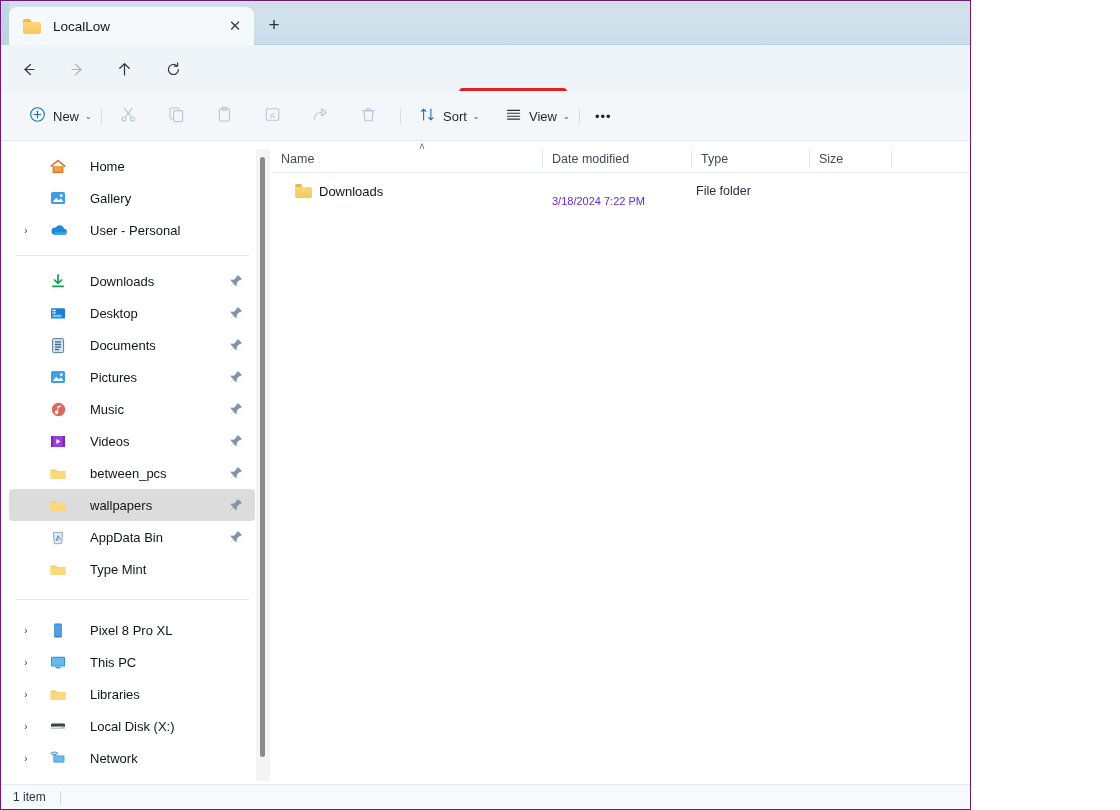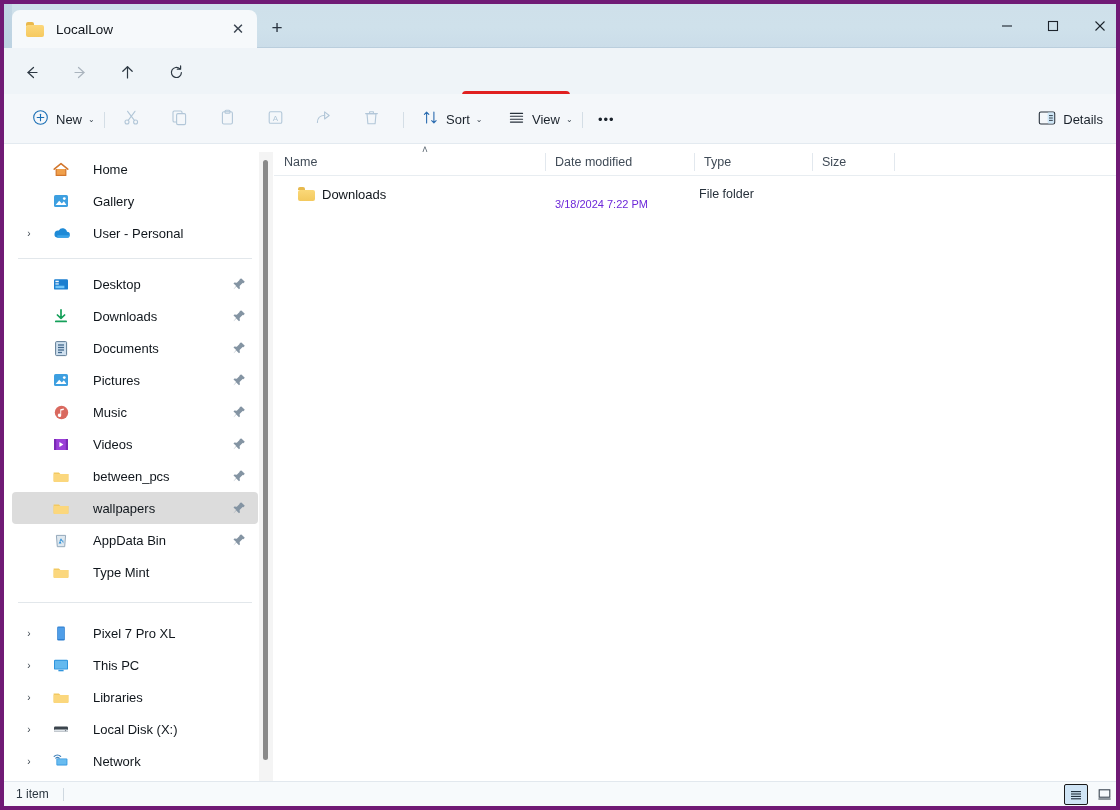--- a/index.html
+++ b/index.html
@@ -4,23 +4,23 @@
 <style>
   * { box-sizing: border-box; margin: 0; padding: 0; }
   html, body {
     width: 1120px; height: 810px;
     font-family: "Liberation Sans", sans-serif;
     overflow: hidden;
     background: #ffffff;
   }
   #app {
     position: relative;
-    width: 1120px; height: 810px;
+    width: 971px; height: 810px;
     background: #ffffff;
-    border: 4px solid #701a75;
+    border: 1px solid #701a75;
     overflow: hidden;
   }
 
   
   .titlebar {
     position: absolute; left: 0; top: 0; width: 1120px; height: 44px;
     background: linear-gradient(180deg, #cfe0ea 0%, #cfe1eb 55%, #cbdde9 100%);
     border-bottom: 1px solid #bacedd;
   }
   .titlebar-left-pad {
@@ -461,44 +461,44 @@
           </svg>
       </span>
       <span class="side-label">User - Personal</span>
     </div>
 
     <div class="side-divider"></div>
 
     <div class="side-item">
       <span class="side-expander"></span>
       <span class="side-icon">
+        <svg width="18" height="16" viewBox="0 0 18 16">
+            <path d="M9 1.8v8.4M5.4 7l3.6 3.4L12.6 7" fill="none" stroke="#15a05a" stroke-width="1.7" stroke-linecap="round" stroke-linejoin="round"></path>
+            <line x1="3.8" y1="13.4" x2="14.2" y2="13.4" stroke="#15a05a" stroke-width="1.7" stroke-linecap="round"></line>
+          </svg>
+      </span>
+      <span class="side-label">Downloads</span>
+      <span class="side-pin">
+        <svg width="13" height="14" viewBox="0 0 13 14">
+            <path d="M8.4 1.4l3.4 3.4-1.4 1.4-.8-.2-3 3 .3 2.4-.9.9-2.7-2.7-2.6 2.6.2-.5 2.3-2.6-2.7-2.7.9-.9 2.4.3 3-3-.2-.8z" fill="#8494a3"></path>
+          </svg>
+      </span>
+    </div>
+
+    <div class="side-item">
+      <span class="side-expander"></span>
+      <span class="side-icon">
         <svg width="18" height="15" viewBox="0 0 18 15">
             <rect x="2" y="2.2" width="14" height="10.4" rx="1.2" fill="#1c7fd0"></rect>
             <rect x="3.4" y="3.7" width="3.4" height="1.5" fill="#ffffff" opacity=".95"></rect>
             <rect x="3.4" y="6.2" width="3.4" height="1.5" fill="#ffffff" opacity=".75"></rect>
             <rect x="3.4" y="8.7" width="9" height="2.5" fill="#7fd1ff" opacity=".85"></rect>
           </svg>
       </span>
       <span class="side-label">Desktop</span>
-      <span class="side-pin">
-        <svg width="13" height="14" viewBox="0 0 13 14">
-            <path d="M8.4 1.4l3.4 3.4-1.4 1.4-.8-.2-3 3 .3 2.4-.9.9-2.7-2.7-2.6 2.6.2-.5 2.3-2.6-2.7-2.7.9-.9 2.4.3 3-3-.2-.8z" fill="#8494a3"></path>
-          </svg>
-      </span>
-    </div>
-
-    <div class="side-item">
-      <span class="side-expander"></span>
-      <span class="side-icon">
-        <svg width="18" height="16" viewBox="0 0 18 16">
-            <path d="M9 1.8v8.4M5.4 7l3.6 3.4L12.6 7" fill="none" stroke="#15a05a" stroke-width="1.7" stroke-linecap="round" stroke-linejoin="round"></path>
-            <line x1="3.8" y1="13.4" x2="14.2" y2="13.4" stroke="#15a05a" stroke-width="1.7" stroke-linecap="round"></line>
-          </svg>
-      </span>
-      <span class="side-label">Downloads</span>
       <span class="side-pin">
         <svg width="13" height="14" viewBox="0 0 13 14">
             <path d="M8.4 1.4l3.4 3.4-1.4 1.4-.8-.2-3 3 .3 2.4-.9.9-2.7-2.7-2.6 2.6.2-.5 2.3-2.6-2.7-2.7.9-.9 2.4.3 3-3-.2-.8z" fill="#8494a3"></path>
           </svg>
       </span>
     </div>
 
     <div class="side-item">
       <span class="side-expander"></span>
       <span class="side-icon">
@@ -633,21 +633,21 @@
     <div class="side-divider" style="margin-top:14px;margin-bottom:14px"></div>
 
     <div class="side-item">
       <span class="side-expander">›</span>
       <span class="side-icon">
         <svg width="12" height="17" viewBox="0 0 12 17">
             <rect x="2.2" y="1.4" width="7.6" height="14.2" rx="1.3" fill="#2f7fd0"></rect>
             <rect x="2.9" y="2.6" width="6.2" height="11.4" fill="#4f9ee8"></rect>
           </svg>
       </span>
-      <span class="side-label">Pixel 7 Pro XL</span>
+      <span class="side-label">Pixel 8 Pro XL</span>
     </div>
 
     <div class="side-item">
       <span class="side-expander">›</span>
       <span class="side-icon">
         <svg width="18" height="15" viewBox="0 0 18 15">
             <rect x="2" y="1.8" width="14" height="9.8" rx="1.2" fill="#2f94dd"></rect>
             <rect x="3" y="2.8" width="12" height="7.8" fill="#64b9ef"></rect>
             <rect x="6.4" y="11.8" width="5.2" height="1.5" fill="#2f94dd"></rect>
           </svg>

